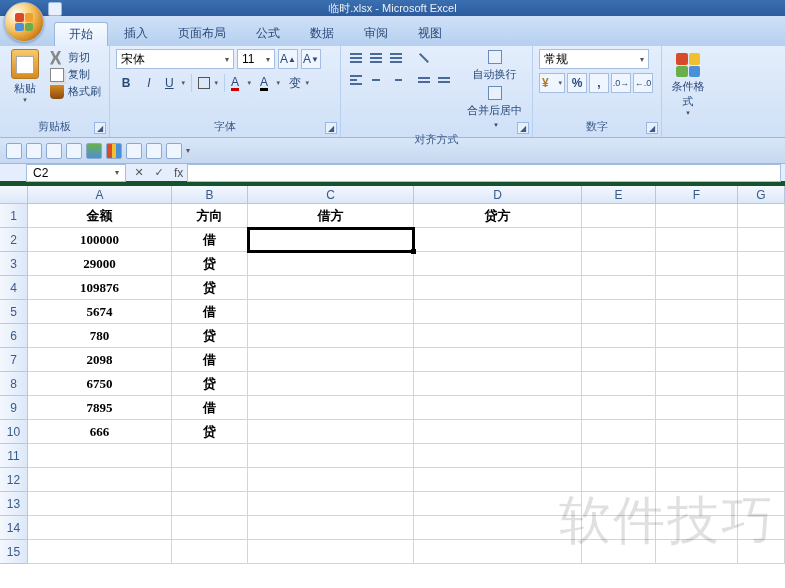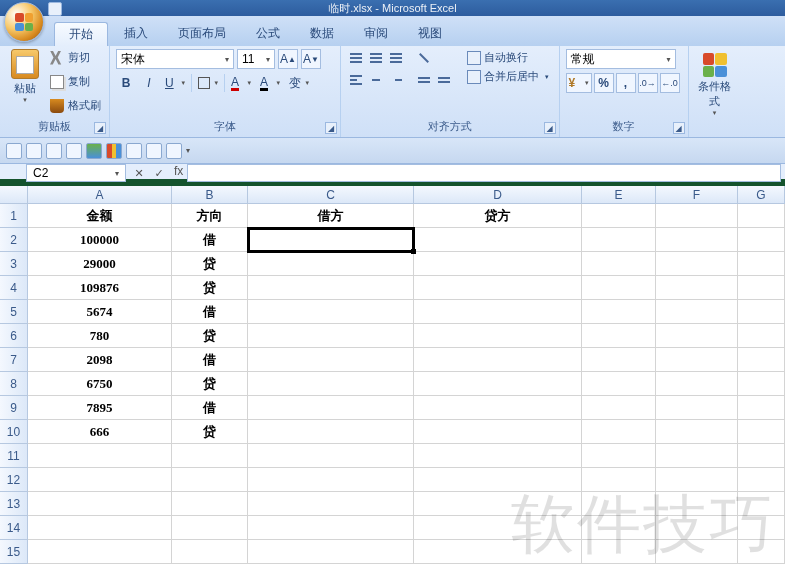--- a/index.html
+++ b/index.html
@@ -26,21 +26,21 @@
 .group { border-right: 1px solid #b6d0f0; padding: 3px 6px 0; display: flex; flex-direction: column; position: relative; }
 .group-label { text-align: center; font-size: 11px; color: #3a5a8a; padding: 2px 0 3px; }
 .group-body { flex: 1; display: flex; gap: 4px; }
 .dialog-launcher { position: absolute; right: 3px; bottom: 3px; width: 12px; height: 12px; border: 1px solid #9bb8e0; font-size: 8px; display: flex; align-items: center; justify-content: center; color: #3a5a8a; background: #e8f0fb; }
 
 
 .paste-big { width: 38px; text-align: center; }
 .paste-ic { width: 28px; height: 30px; margin: 0 auto 2px; background: linear-gradient(#f7c96b,#d88a1f); border: 1px solid #b07a2a; border-radius: 3px; position: relative; }
 .paste-ic::after { content:""; position:absolute; inset:6px 4px 4px; background:#fff; border:1px solid #aaa; }
 .paste-lbl { font-size: 11px; color: #2a4a7a; }
-.clip-btns { display: flex; flex-direction: column; gap: 7px; }
+.clip-btns { display: flex; flex-direction: column; gap: 0; }
 .clip-btn { display: flex; align-items: center; gap: 4px; font-size: 11px; color: #2a4a7a; padding: 1px 2px; }
 .clip-ic { width: 14px; height: 14px; }
 .ic-cut { background: #888; clip-path: polygon(20% 0,40% 40%,60% 0,80% 0,55% 50%,80% 100%,60% 100%,40% 60%,20% 100%,0 100%,25% 50%,0 0); }
 .ic-copy { border: 1px solid #888; background: #fff; box-shadow: 2px 2px 0 #ddd; }
 .ic-brush { background: linear-gradient(#d88a1f,#8a4a0f); border-radius: 0 0 4px 4px; }
 
 
 .font-rows { display: flex; flex-direction: column; gap: 4px; width: 218px; }
 .font-row { display: flex; gap: 3px; align-items: center; }
 .combo { height: 20px; border: 1px solid #a4bde0; background: #fff; display: flex; align-items: center; padding: 0 4px; font-size: 12px; }
@@ -57,40 +57,40 @@
 .red-u { border-color: #c00; }
 .blk-u { border-color: #000; }
 
 
 .align-rows { display: flex; flex-direction: column; gap: 4px; }
 .align-row { display: flex; gap: 2px; }
 .al-ic { width: 18px; height: 18px; border: 1px solid transparent; display: flex; flex-direction: column; justify-content: center; gap: 2px; padding: 2px; }
 .al-ic div { height: 2px; background: #4a6a9a; }
 .al-l div:nth-child(2){width:60%;} .al-c div{margin:0 auto;} .al-c div:nth-child(2){width:60%;} .al-r div{margin-left:auto;} .al-r div:nth-child(2){width:60%;}
 .align-extra { display: flex; flex-direction: column; gap: 2px; margin-left: 6px; }
-.ext-btn { display: flex; align-items: center; gap: 3px; font-size: 11px; color: #2a4a7a; padding: 1px 4px; }
+.ext-btn { display: flex; align-items: center; gap: 3px; font-size: 11px; color: #2a4a7a; padding: 1px 4px; flex-direction: column; }
 .ext-ic { width: 14px; height: 14px; border: 1px solid #6a8aba; background: #e8f0fb; }
 
 
 .num-rows { display: flex; flex-direction: column; gap: 4px; width: 116px; }
 .num-combo { width: 110px; }
 .num-btns { display: flex; gap: 2px; }
 
 
 .cf-big { width: 40px; text-align: center; }
 .cf-ic { width: 24px; height: 24px; margin: 4px auto 2px; display: grid; grid-template: 1fr 1fr / 1fr 1fr; gap: 1px; }
 .cf-ic div { border-radius: 2px; }
 .cf1{background:#d84a2a;} .cf2{background:#f0c030;} .cf3{background:#6ab04a;} .cf4{background:#4a90d8;}
 
 
 .qat2 { height: 26px; background: linear-gradient(#d8e6f8,#c6d8f0); border-bottom: 1px solid #9bb8e0; display: flex; align-items: center; gap: 4px; padding: 0 6px; }
 .q2-ic { width: 16px; height: 16px; border: 1px solid #8aa8d0; background: #f0f6ff; border-radius: 2px; }
 
 
-.fbar { height: 22px; background: #e4eefc; border-bottom: 7px solid #14532d; display: flex; }
+.fbar { height: 22px; background: #e4eefc; border-bottom: 5px solid #14532d; display: flex; align-items: center; }
 .namebox { width: 100px; height: 18px; background: #fff; border: 1px solid #a4bde0; margin-left: 26px; display: flex; align-items: center; padding: 0 6px; font-size: 12px; }
 .namebox .dd { margin-left: auto; font-size: 8px; color: #555; }
 .fx-btns { display: flex; gap: 2px; margin-left: 4px; }
 .fx-b { width: 18px; height: 18px; display: flex; align-items: center; justify-content: center; font-size: 11px; color: #555; }
 .fx-lbl { font-size: 12px; color: #555; margin-left: 6px; }
 .fInput { flex: 1; height: 18px; background: #fff; border: 1px solid #a4bde0; margin: 0 4px; }
 
 
 .grid { position: relative; }
 .ghead { display: flex; height: 18px; }
@@ -98,21 +98,21 @@
 .ghead .ch { background: linear-gradient(#f4f8fe,#dce8f8); border-right: 1px solid #b6c8e0; border-bottom: 1px solid #b6c8e0; text-align: center; font-size: 12px; color: #3a5a8a; line-height: 18px; }
 .gbody { }
 .grow { display: flex; height: 24px; }
 .grow .rh { width: 28px; background: linear-gradient(90deg,#f4f8fe,#dce8f8); border-right: 1px solid #b6c8e0; border-bottom: 1px solid #b6c8e0; text-align: center; font-size: 12px; color: #3a5a8a; line-height: 24px; }
 .grow .cell { border-right: 1px solid #d4d4d4; border-bottom: 1px solid #d4d4d4; font-size: 13px; text-align: center; line-height: 24px; font-family: SimSun, serif; font-weight: bold; color: #000; padding: 0 4px; }
 .colA{width:144px;} .colB{width:76px;} .colC{width:166px;} .colD{width:168px;} .colE{width:74px;} .colF{width:82px;} .colG{width:47px;}
 .sel-cell { outline: 3px solid #000; outline-offset: -2px; position: relative; }
 .sel-cell::after { content:""; position:absolute; right:-3px; bottom:-3px; width:5px; height:5px; background:#000; }
 
 
-.wm { position: absolute; right: 10px; bottom: 20px; font-size: 64px; color: rgba(0,0,0,.12); font-family: "Microsoft YaHei"; letter-spacing: 2px; pointer-events: none; }
+.wm { position: absolute; right: 10px; bottom: 32px; font-size: 52px; color: rgba(0,0,0,.12); font-family: "Microsoft YaHei"; letter-spacing: 2px; pointer-events: none; }
 </style>
 </head>
 <body>
 
 <div class="titlebar">
   <span class="title-text">临时.xlsx - Microsoft Excel</span>
 </div>
 
 <div class="tabrow">
   <div class="office-btn">

